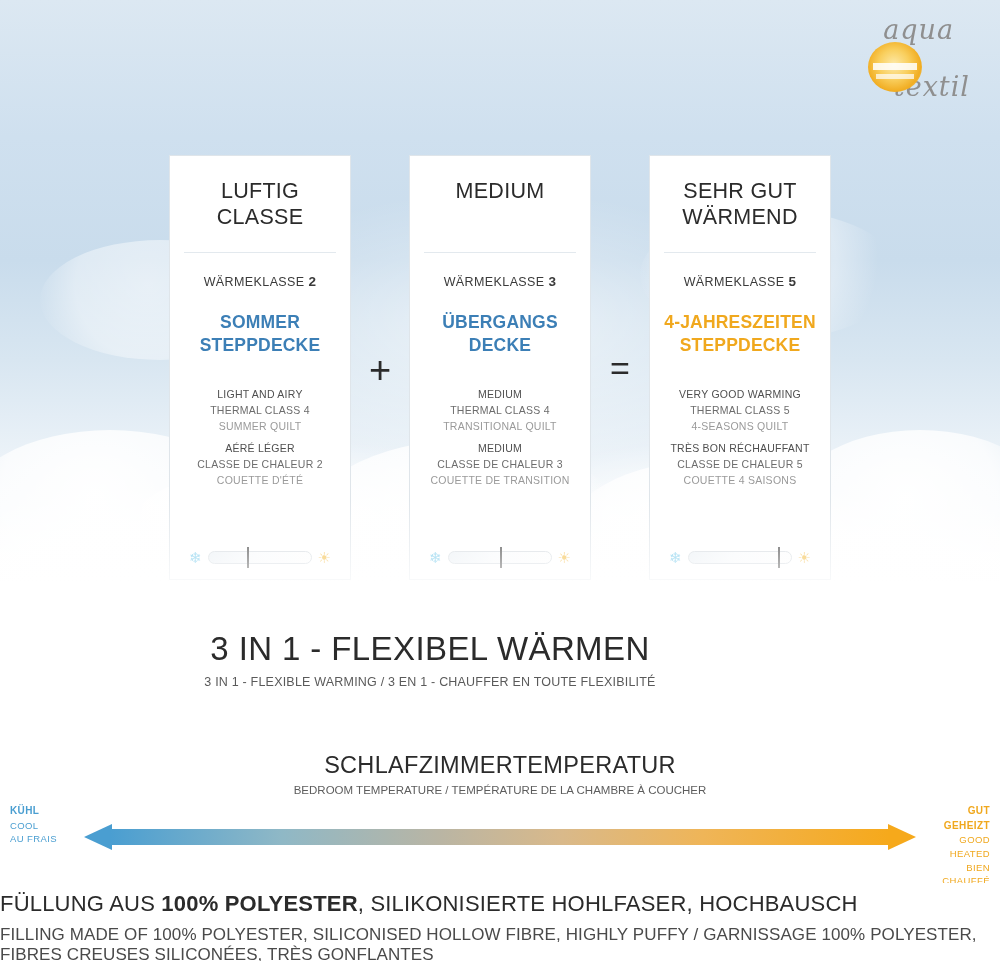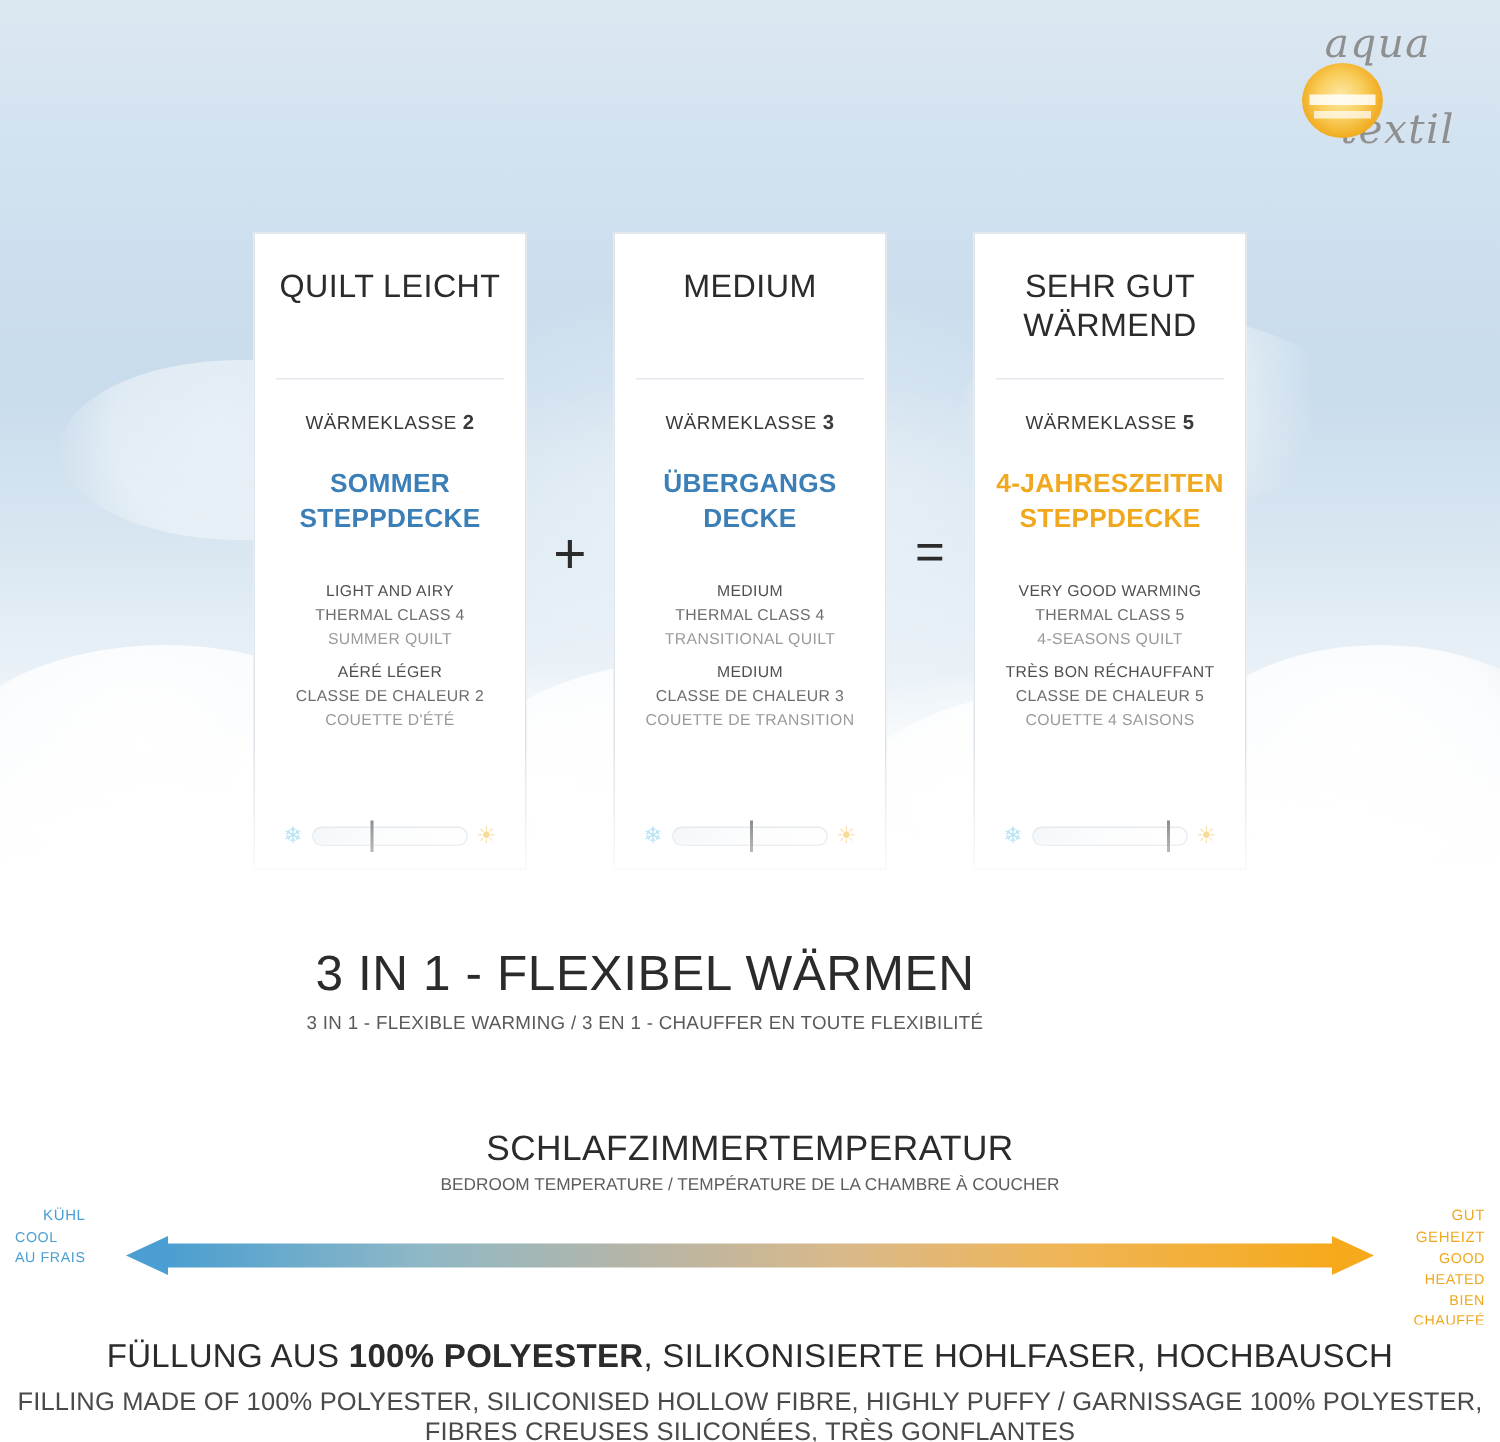--- a/index.html
+++ b/index.html
@@ -252,29 +252,28 @@
   }
   .end-label {
     position: absolute;
     top: -6px;
     font-size: 9.5px;
     line-height: 1.45;
     letter-spacing: .4px;
   }
   .end-label.left { left: 10px; text-align: left; color: #4a9ed1; }
   .end-label.right { right: 10px; text-align: right; color: #f0a81e; }
-  .end-label .strong { font-weight: normal; font-size: 10px; text-align: right; }
+  .end-label .strong { font-weight: bold; font-size: 10px; }
 
   
   .footer {
     position: absolute;
     bottom: 0; left: 0; width: 1000px;
     height: 78px;
     background: #ffffff;
-    text-align: center;
     padding-top: 8px;
   }
   .footer .f1 {
     font-size: 22px;
     color: #2b2b2b;
     font-weight: normal;
     letter-spacing: .2px;
   }
   .footer .f1 b { font-weight: bold; }
   .footer .f2 {
@@ -299,21 +298,21 @@
 
   <div class="logo">
     <span class="aqua">aqua</span>
     <span class="sun"></span>
     <span class="textil">textil</span>
   </div>
 
   <div class="cards">
 
     <div class="card">
-      <div class="card-title">QUILT LEICHT</div>
+      <div class="card-title">LUFTIG CLASSE</div>
       <div class="rule"></div>
       <div class="wk">
         <span>WÄRMEKLASSE</span>
         <b>2</b>
       </div>
       <div class="prod">SOMMER STEPPDECKE</div>
       <div class="desc">
         <div class="l1">LIGHT AND AIRY</div>
         <div class="l2">THERMAL CLASS 4</div>
         <div class="l3">SUMMER QUILT</div>

